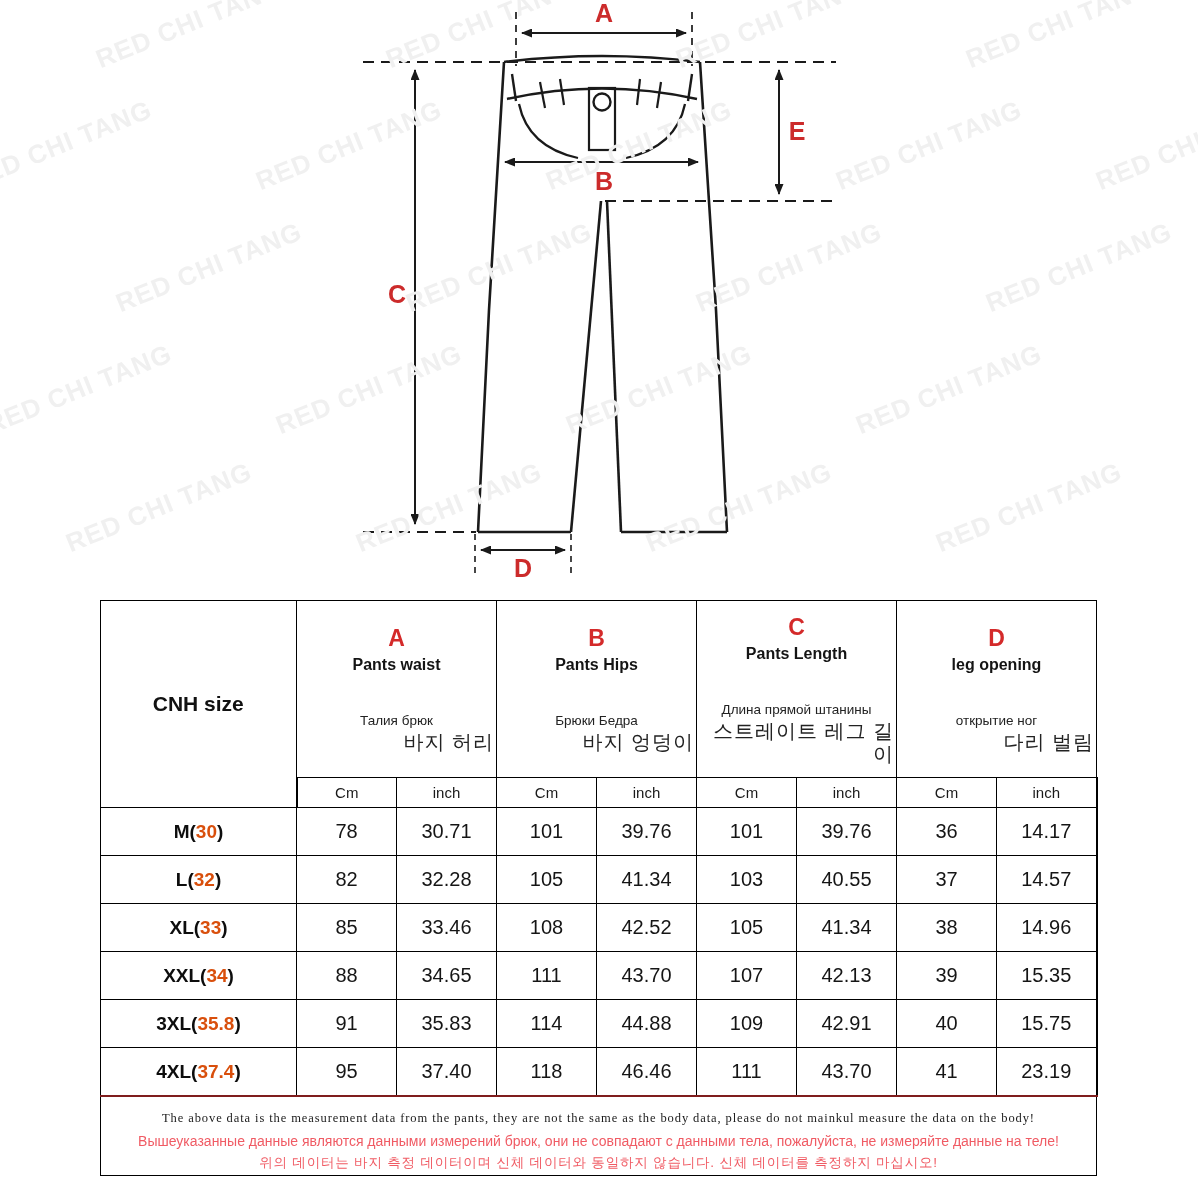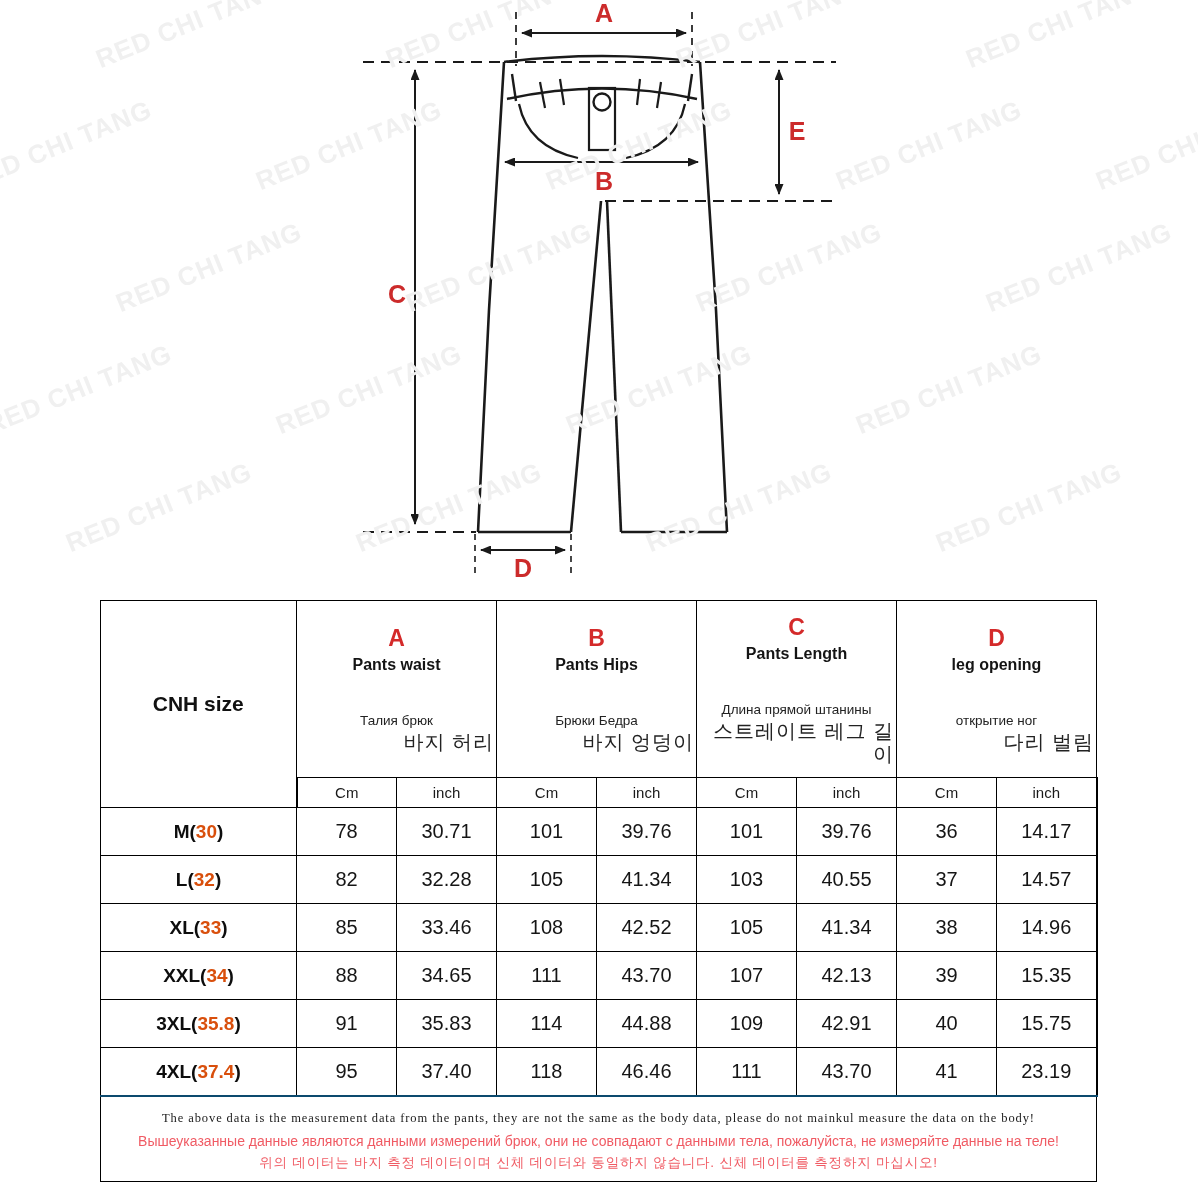--- a/index.html
+++ b/index.html
@@ -138,27 +138,27 @@
     border-right: 2px solid #000;
   }
   td.size-cell .paren-num { color: #d94f0c; }
   td.val-cell {
     height: 45px;
     font-size: 20px;
     color: #151515;
     font-weight: 400;
   }
   td.val-cell.edge-r { border-right: 2px solid #000; }
-  tr.last-data td { border-bottom: 2px solid #0c4a6e; }
+  tr.last-data td { border-bottom: 2px solid #7f1d1d; }
 
   
   td.note-cell {
     border: 2px solid #000;
     background: #ffffff;
-    padding: 12px 8px 8px 8px;
+    padding: 12px 8px 2px 8px;
     text-align: center;
     vertical-align: middle;
   }
   .note-en {
     font-family: "Liberation Serif", serif;
     font-size: 12.5px;
     color: #1a1a1a;
     line-height: 18px;
     letter-spacing: 0.9px;
     margin-bottom: 4px;

